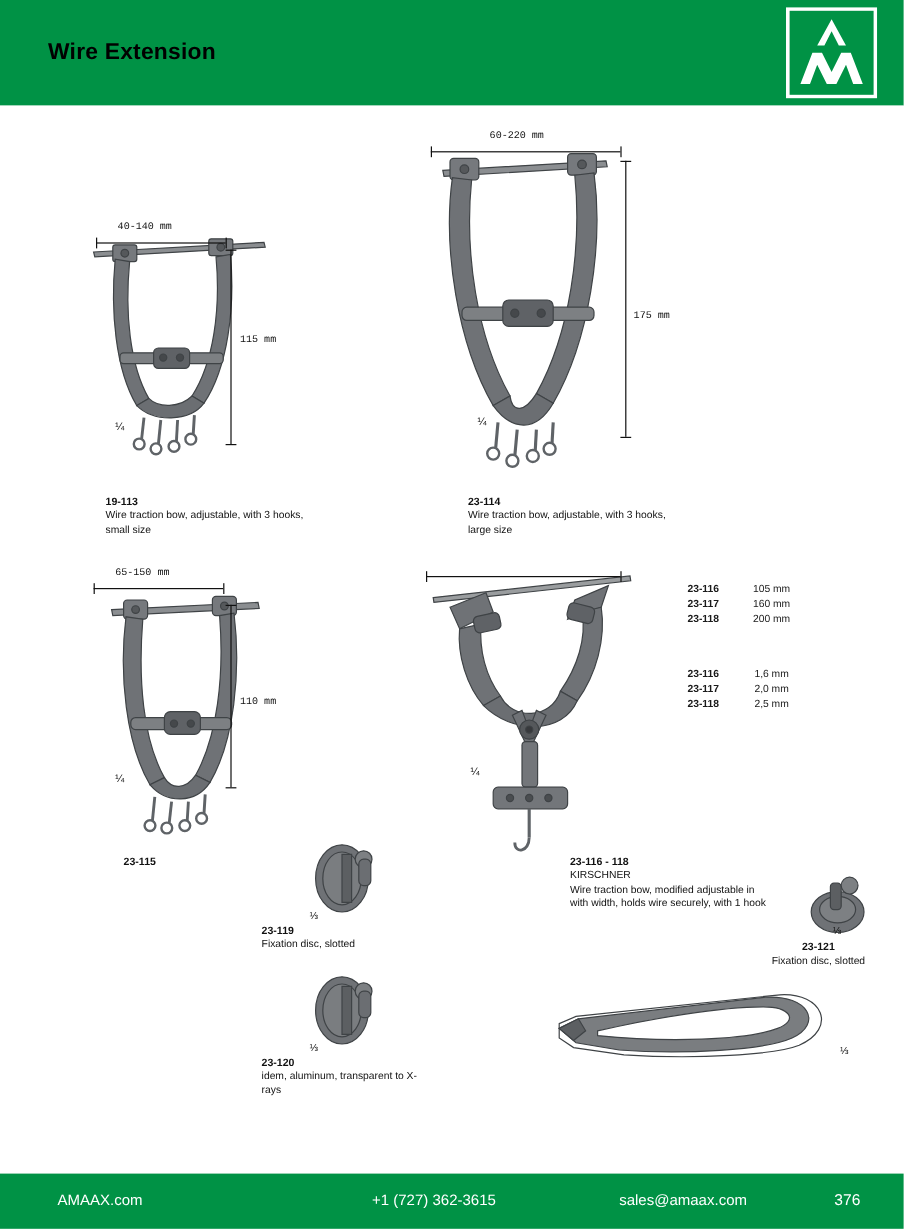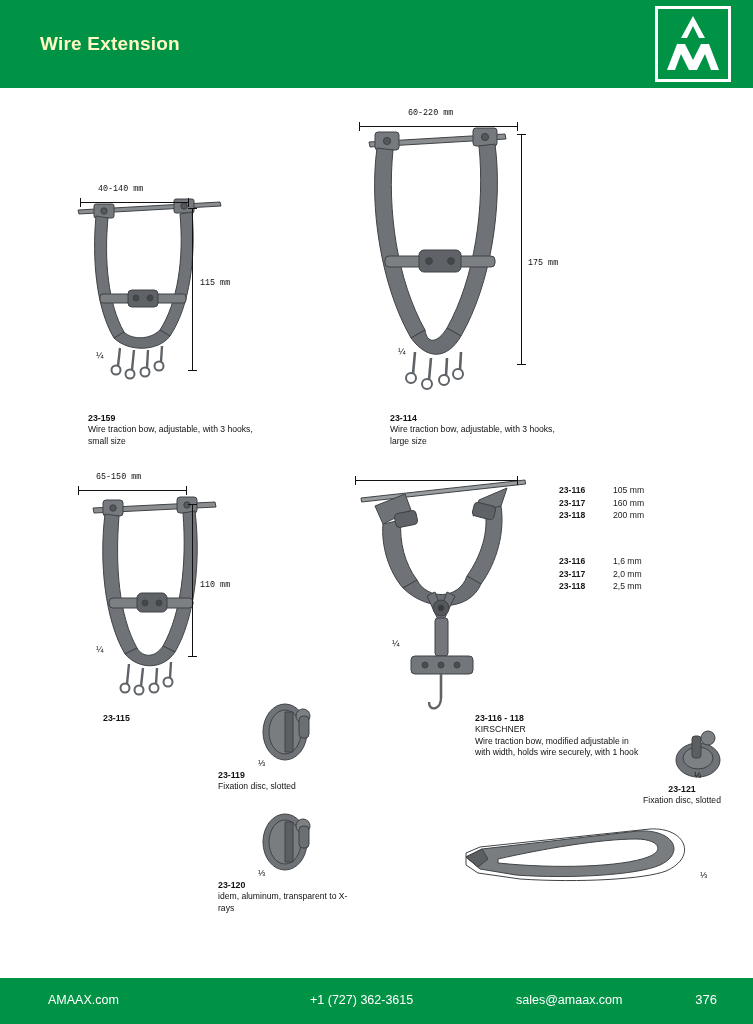--- a/index.html
+++ b/index.html
@@ -23,21 +23,21 @@
     width: 753px;
     height: 88px;
     background: #009245;
   }
   .header-title {
     position: absolute;
     left: 40px;
     top: 33px;
     font-size: 19px;
     font-weight: bold;
-    color: #fef9c3;
+    color: #000000;
     letter-spacing: 0.2px;
   }
   .logo-box {
     position: absolute;
     right: 22px;
     top: 6px;
     width: 76px;
     height: 76px;
   }
 
@@ -113,21 +113,21 @@
   }
 
   svg { display: block; }
   .inst { position: absolute; }
 
   .spec-table {
     position: absolute;
     font-size: 8.6px;
     line-height: 12.5px;
   }
-  .spec-row { display: flex; }
+  .spec-row { display: flex; text-align: center; }
   .spec-code { width: 54px; font-weight: bold; }
   .spec-val { width: 60px; }
 </style>
 </head>
 <body>
 
 <div class="header">
   <div class="header-title">Wire Extension</div>
   <div class="logo-box">
     <svg width="76" height="76" viewBox="0 0 76 76">
@@ -180,21 +180,21 @@
   <div class="tick" style="left:80px; top:110px;"></div>
   <div class="tick" style="left:188px; top:110px;"></div>
   <div class="dim" style="left:98px; top:96px;">40-140 mm</div>
   <div class="vline" style="left:192px; top:120px; height:162px;"></div>
   <div class="tickh" style="left:188px; top:120px;"></div>
   <div class="tickh" style="left:188px; top:282px;"></div>
   <div class="dim" style="left:200px; top:190px;">115 mm</div>
   <div class="scale-frac" style="left:96px; top:262px;">¼</div>
 
   <div class="cap" style="left:88px; top:325px; width:170px;">
-    <span class="code">23-159</span><br>
+    <span class="code">19-113</span><br>
     <span>Wire traction bow, adjustable, with 3 hooks, small size</span>
   </div>
 
   <div class="inst" style="left:355px; top:38px;">
     <svg width="180" height="290" viewBox="0 0 180 290">
       <g stroke="#3f4346" stroke-width="1">
         <path d="M14 16 L150 8 L151 13 L15 21 Z" fill="#8b8e91"></path>
         <rect x="20" y="6" width="24" height="18" rx="3" fill="#76797d"></rect>
         <circle cx="32" cy="15" r="3.6" fill="#55585b"></circle>
         <rect x="118" y="2" width="24" height="18" rx="3" fill="#76797d"></rect>

